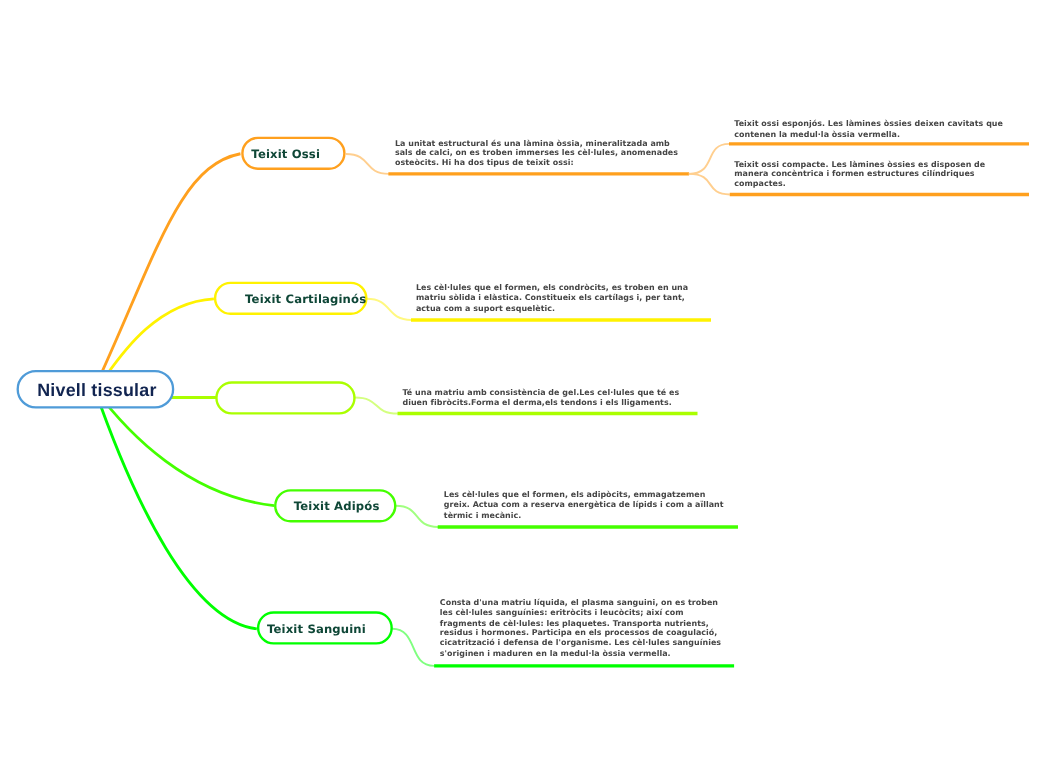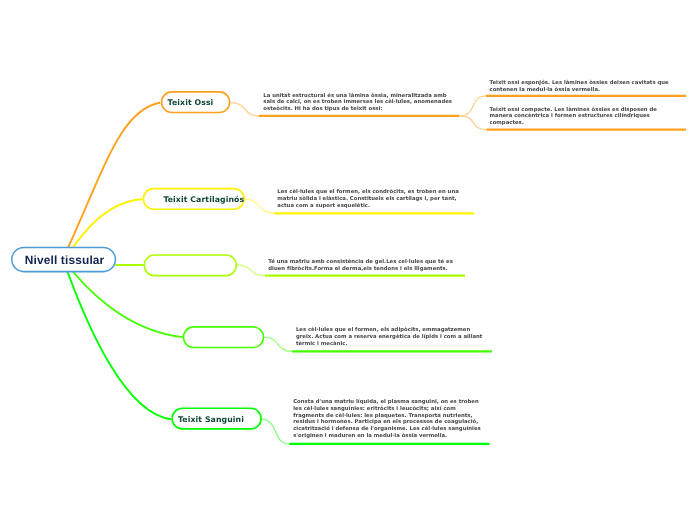--- a/index.html
+++ b/index.html
@@ -62,20 +62,23 @@
   <div class="node root" style="left:11.8px;top:247.4px;width:103.6px;height:24.2px;">
     <span>Nivell tissular</span>
   </div>
 
   <div class="node br" style="left:161.6px;top:91.9px;width:56px;height:20.6px;">
     <span>Teixit Ossi</span>
   </div>
   <div class="node br" style="left:143.4px;top:188.6px;width:119px;height:20.6px;">
     <span>Teixit Cartilaginós</span>
   </div>
+  <div class="node br" style="left:183.5px;top:326.9px;width:80px;height:20.6px;">
+    <span>Teixit Adipós</span>
+  </div>
   <div class="node br" style="left:172.1px;top:408.3px;width:76px;height:20.6px;">
     <span>Teixit Sanguini</span>
   </div>
 
   <div class="para" style="left:263.3px;top:92.6px;width:190px;">La unitat estructural és una làmina òssia, mineralitzada amb sals de calci, on es troben immerses les cèl·lules, anomenades osteòcits. Hi ha dos tipus de teixit ossi:</div>
   <div class="para" style="left:489.5px;top:79.9px;width:190px;">Teixit ossi esponjós. Les làmines òssies deixen cavitats que contenen la medul·la òssia vermella.</div>
   <div class="para" style="left:489.5px;top:106.7px;width:190px;">Teixit ossi compacte. Les làmines òssies es disposen de manera concèntrica i formen estructures cilíndriques compactes.</div>
   <div class="para" style="left:277.3px;top:189.0px;width:190px;">Les cèl·lules que el formen, els condròcits, es troben en una matriu sòlida i elàstica. Constitueix els cartílags i, per tant, actua com a suport esquelètic.</div>
   <div class="para" style="left:268.3px;top:258.9px;width:190px;">Té una matriu amb consistència de gel.Les cel·lules que té es diuen fibròcits.Forma el derma,els tendons i els lligaments.</div>
   <div class="para" style="left:295.9px;top:327.2px;width:190px;">Les cèl·lules que el formen, els adipòcits, emmagatzemen greix. Actua com a reserva energètica de lípids i com a aïllant tèrmic i mecànic.</div>

